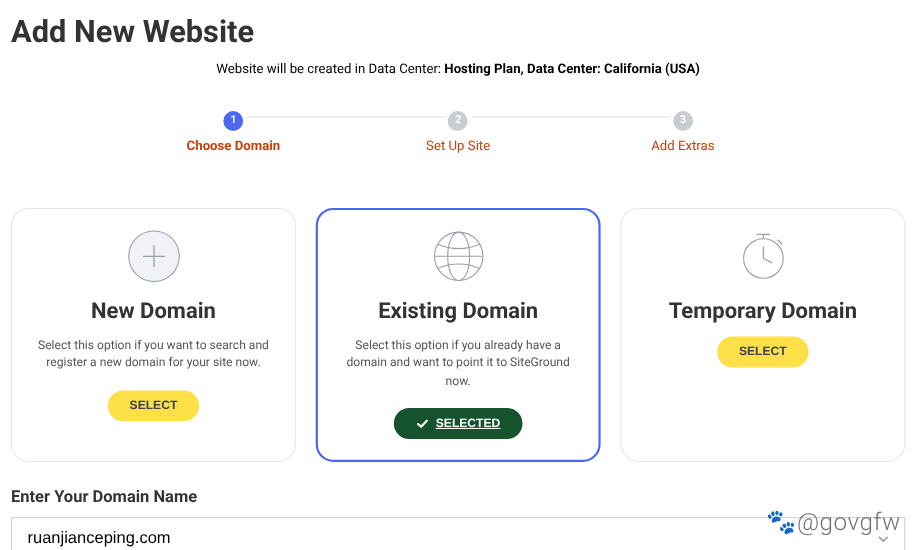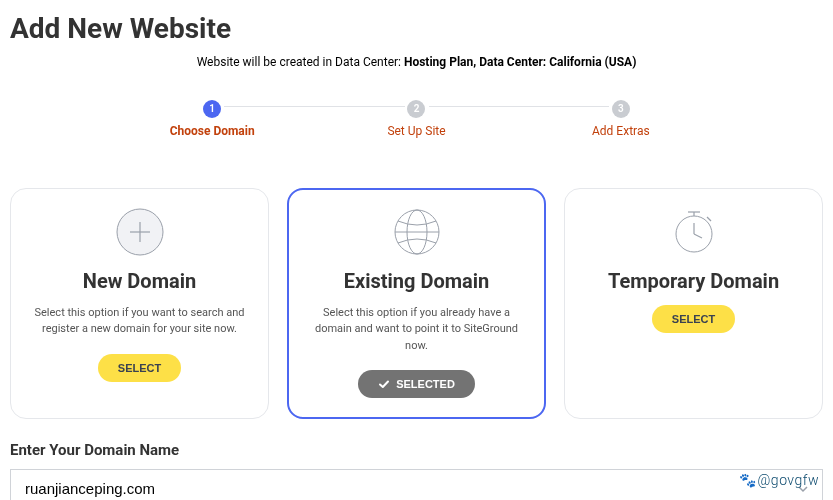--- a/index.html
+++ b/index.html
@@ -17,26 +17,26 @@
 .stepper-line { position: absolute; top: 9px; height: 1px; background: #e0e2e6; z-index: 1; }
 .line1 { left: calc(16.66% + 12px); right: calc(50% + 12px); }
 .line2 { left: calc(50% + 12px); right: calc(16.66% + 12px); }
 .cards { display: flex; gap: 18px; margin-top: 38px; }
 .card { flex: 1; border: 1px solid #e5e7eb; border-radius: 16px; padding: 18px 16px 20px; text-align: center; margin-top: 12px; }
 .card.selected { border: 2px solid #4c67f1; padding: 17px 15px 19px; }
 .card-icon { height: 50px; display: flex; align-items: center; justify-content: center; margin-bottom: 12px; }
 .card-title { font-size: 20px; font-weight: 700; margin-bottom: 12px; }
 .card-desc { font-size: 11px; color: #555; line-height: 1.5; margin-bottom: 16px; min-height: 32px; }
 .btn-select { background: #fde047; border: none; border-radius: 16px; padding: 8px 20px; font-size: 11px; font-weight: 700; color: #3a4250; cursor: pointer; display: inline-flex; align-items: center; gap: 6px; }
-.btn-select.selected { background: #737373; color: #fff; }
+.btn-select.selected { background: #14532d; color: #fff; text-decoration: underline; }
 .section-label { font-size: 15px; font-weight: 700; margin-top: 22px; }
 .input-wrap { position: relative; margin-top: 10px; }
 .domain-input { width: 100%; border: 1px solid #d0d3d8; border-radius: 0; padding: 10px 36px 10px 14px; font-size: 15px; color: #000000; }
 .chevron { position: absolute; right: 14px; top: 50%; transform: translateY(-50%); pointer-events: none; }
-.watermark { position: absolute; right: 14px; bottom: 12px; font-size: 14px; color: #0c4a6e; font-weight: 300; letter-spacing: 0.5px; }
+.watermark { position: absolute; right: 14px; bottom: 12px; font-size: 22px; color: #737373; font-weight: 300; letter-spacing: 0.5px; }
 svg { display: block; }
 </style>
 </head>
 <body>
 
 <div class="container">
   <h1 class="title">Add New Website</h1>
   <p class="subtitle">
     <span>Website will be created in Data Center: </span><span class="bold">Hosting Plan, Data Center: California (USA)</span>
   </p>

